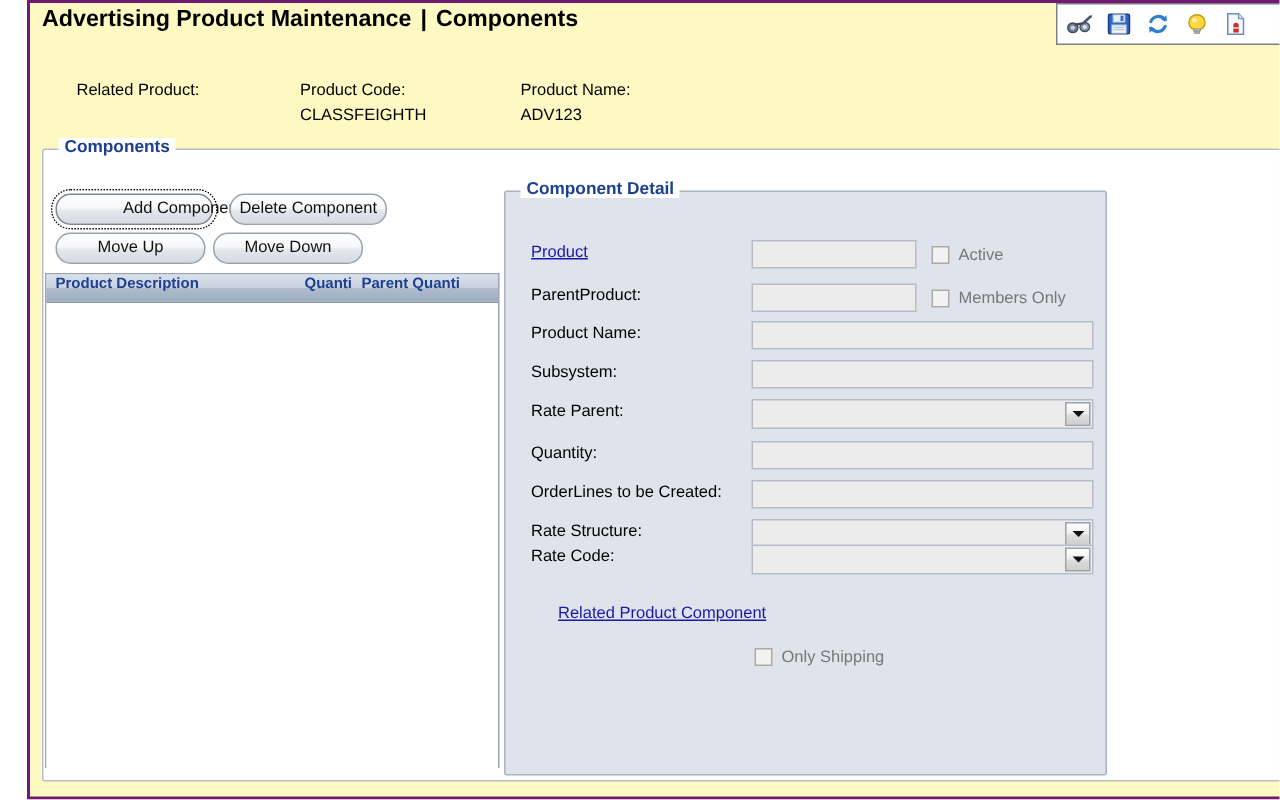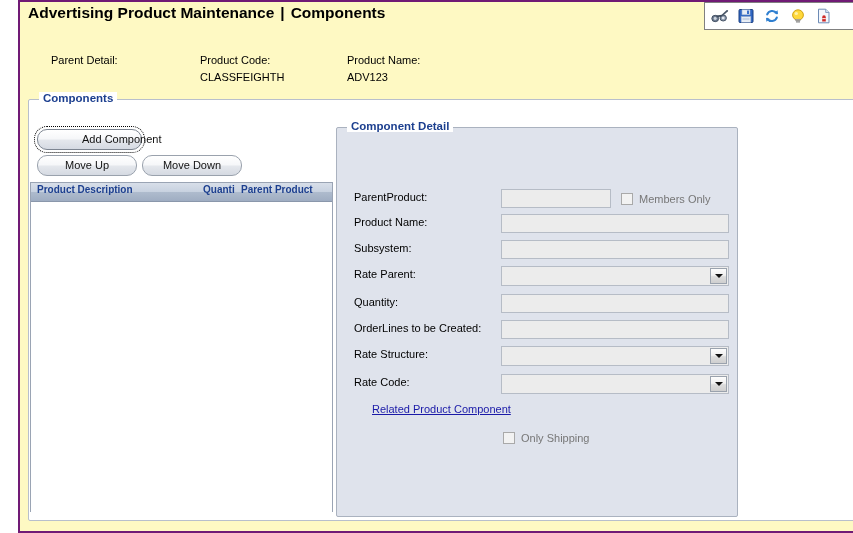--- a/index.html
+++ b/index.html
@@ -356,53 +356,62 @@
           <path d="M9.7 1.2 v3.3 h3.3" fill="#d7e2f0" stroke="#6d8bb5" stroke-width="0.8"></path>
           <path d="M6.2 13.6 v-4.2 q0-2.2 1.8-2.2 q1.8 0 1.8 2.2 v4.2 z" fill="#cf2a28"></path>
           <rect x="6.2" y="10.2" width="3.6" height="0.9" fill="#ffffff"></rect>
         </svg>
       </span>
     </div>
   </div>
 
   <div id="product-info">
     <div class="pi-col" id="pi-parent">
-      <div class="pi-label">Parent Detail:</div>
+      <div class="pi-label">Related Product:</div>
       <div class="pi-value"></div>
     </div>
     <div class="pi-col" id="pi-code">
       <div class="pi-label">Product Code:</div>
       <div class="pi-value">CLASSFEIGHTH</div>
     </div>
     <div class="pi-col" id="pi-name">
       <div class="pi-label">Product Name:</div>
       <div class="pi-value">ADV123</div>
     </div>
   </div>
 
   <div id="components-group">
     <div id="components-legend">Components</div>
   </div>
 
   <div class="btn focused" id="btn-add-component">Add Component</div>
+  <div class="btn" id="btn-delete-component">Delete Component</div>
   <div class="btn" id="btn-move-up">Move Up</div>
   <div class="btn" id="btn-move-down">Move Down</div>
 
   <div id="grid">
     <div id="grid-header">
       <span class="gh-cell" id="gh-desc">Product Description</span>
       <span class="gh-cell" id="gh-qty">Quanti</span>
-      <span class="gh-cell" id="gh-parent">Parent Product</span>
+      <span class="gh-cell" id="gh-parent">Parent Quanti</span>
     </div>
     <div id="grid-body"></div>
   </div>
 
   <div id="detail-group">
     <div id="detail-legend">Component Detail</div>
 
+    <div class="field-row" style="top:32px;">
+      <span class="f-link">Product</span>
+      <input class="f-input short" type="text" disabled="" value="" style="">
+      <span class="chk-row" style="left:284px; top:4px;">
+        <span class="chk-box"></span>
+        <span class="chk-label">Active</span>
+      </span>
+    </div>
 
     <div class="field-row" style="top:61px;">
       <span class="f-label">ParentProduct:</span>
       <input class="f-input short" type="text" disabled="" value="" style="">
       <span class="chk-row" style="left:284px; top:4px;">
         <span class="chk-box"></span>
         <span class="chk-label">Members Only</span>
       </span>
     </div>
 
@@ -437,21 +446,21 @@
 
     <div class="field-row" style="top:218px;">
       <span class="f-label">Rate Structure:</span>
       <span class="f-select">
         <span class="arrow-box">
             <span class="caret"></span>
           </span>
       </span>
     </div>
 
-    <div class="field-row" style="top:246px;">
+    <div class="field-row" style="top:235px;">
       <span class="f-label">Rate Code:</span>
       <span class="f-select">
         <span class="arrow-box">
             <span class="caret"></span>
           </span>
       </span>
     </div>
 
     <span id="related-link">Related Product Component</span>
 

